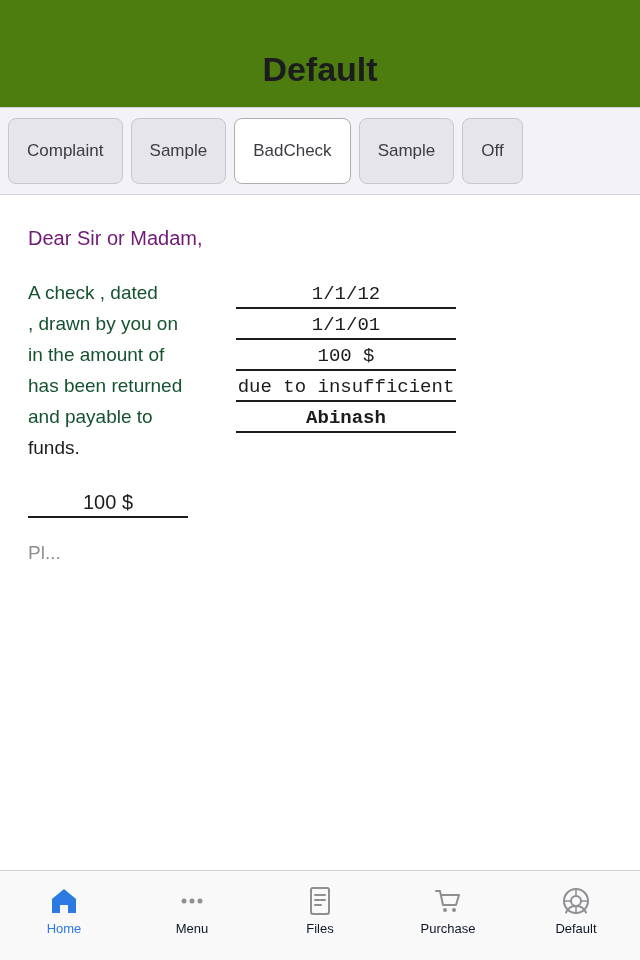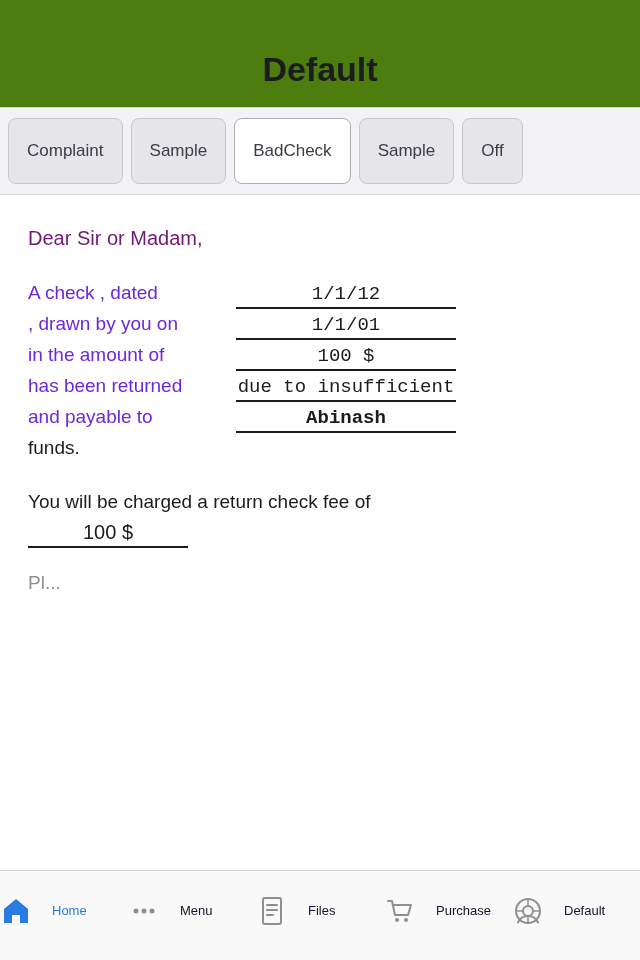--- a/index.html
+++ b/index.html
@@ -68,21 +68,21 @@
     }
 
     .field-row {
       display: flex;
       align-items: baseline;
       margin-bottom: 4px;
     }
 
     .field-label {
       font-size: 19px;
-      color: #6d28d9;
+      color: #14532d;
       min-width: 200px;
     }
 
     .field-value {
       font-size: 19px;
       color: #1c1c1e;
       font-weight: normal;
       border-bottom: 2px solid #1c1c1e;
       min-width: 220px;
       text-align: center;
@@ -131,23 +131,23 @@
       background: #f9f9f9;
       border-top: 1px solid #d1d1d6;
       display: flex;
       align-items: center;
       justify-content: space-around;
       padding-bottom: 10px;
     }
 
     .nav-item {
       display: flex;
-      flex-direction: row;
+      flex-direction: column;
       align-items: center;
-      gap: 20px;
+      gap: 4px;
       width: 25%;
       cursor: pointer;
     }
 
     .nav-icon {
       width: 32px;
       height: 32px;
     }
 
     .nav-label {
@@ -211,21 +211,20 @@
   </div>
 
   <div class="field-row">
     <span class="field-label">and payable to</span>
     <span class="field-value bold">Abinash</span>
   </div>
 
   <div class="funds-text">funds.</div>
 
   <div class="return-fee-section">
-    <div class="return-fee-label">You will be charged a return check fee of</div>
     <span class="return-fee-value">100 $</span>
   </div>
 
   <div class="partial-text">Pl...</div>
 </div>
 
 <div class="bottom-nav">
 
   <div class="nav-item">
     <div class="nav-icon">

